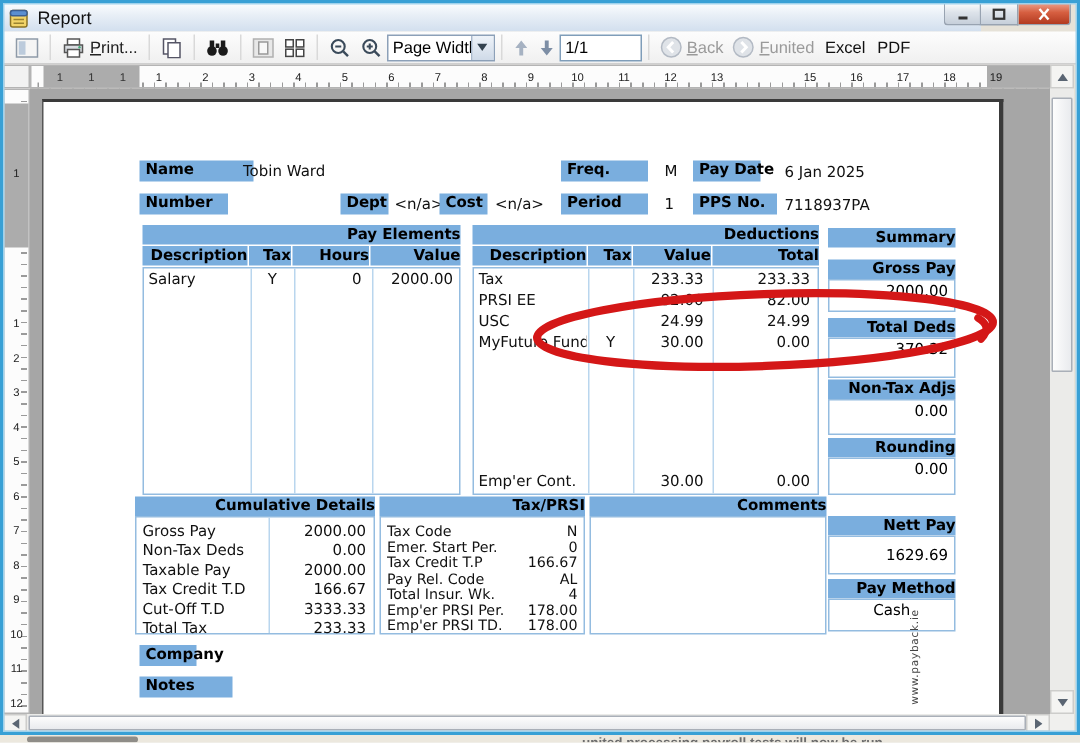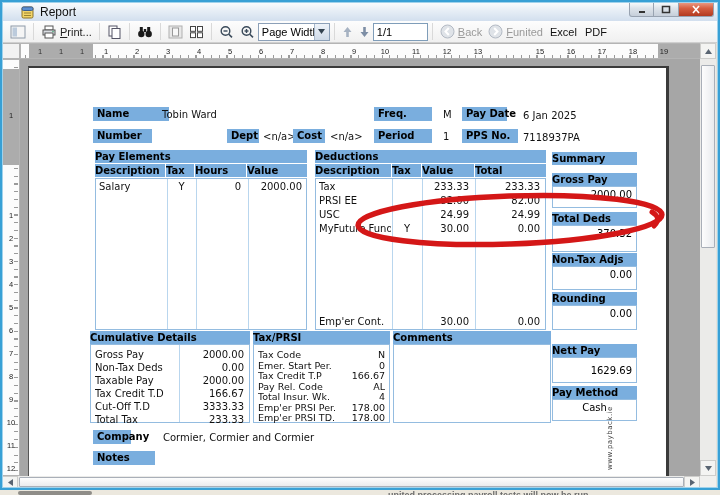--- a/index.html
+++ b/index.html
@@ -6,21 +6,21 @@
     --blue:#7aaede;
     --tbl:#94bce0;
     --sep:#b9d6ee;
   }
   *{box-sizing:border-box;margin:0;padding:0}
   html,body{width:720px;height:495px;overflow:hidden}
   body{position:relative;font-family:"Liberation Sans",sans-serif;background:#e6e2d8}
 
   
   .frame{position:absolute;left:0;top:0;width:720px;height:490px;border:2px solid #38a0d5;box-shadow:inset 0 0 0 1px #9fd2ec;pointer-events:none;z-index:40}
-  .titlebar{position:absolute;left:2px;top:2px;width:716px;height:19px;background:linear-gradient(#fbfdfe,#e7eef6 45%,#d2dfee);display:flex;align-items:center;padding-left:19px}
+  .titlebar{position:absolute;left:2px;top:2px;width:652px;height:19px;background:linear-gradient(#fbfdfe,#e7eef6 45%,#d2dfee);display:flex;align-items:center;padding-left:4px}
   .titletext{font-size:12px;color:#111;margin-left:5px}
   .winbtns{position:absolute;top:2px;right:6px;display:flex}
   .wbtn{height:15px;border:1px solid #98a3b1;border-top:none;background:linear-gradient(#fdfdfd,#dde3ea 45%,#c6cfda);display:flex;align-items:center;justify-content:center}
   .wbtn.min{width:25px;border-bottom-left-radius:3px}
   .wbtn.max{width:25px;border-left:none}
   .wbtn.close{width:35px;border-left:none;border-bottom-right-radius:3px;background:linear-gradient(#eda28c,#d65f41 45%,#b23a20)}
 
   .toolbar{position:absolute;left:2px;top:21px;width:716px;height:22px;background:linear-gradient(#fdfdfd,#f0f0f0);border-bottom:1px solid #cfcfcf;display:flex;align-items:center;padding:0 5px;z-index:5}
   .tsep{width:1px;height:17px;background:#d9d9d9;margin:0 4px}
   .tbtn{height:20px;display:flex;align-items:center;gap:3px;padding:0 3px;font-size:11px;color:#222;cursor:default}
@@ -50,21 +50,21 @@
   .sarrow{position:absolute;left:0;width:16px;height:16px;background:#f4f4f2;border:1px solid #cdcdcb;display:flex;align-items:center;justify-content:center}
   .vthumb{position:absolute;left:1px;top:22px;width:14px;height:183px;background:linear-gradient(90deg,#fdfdfd,#e9ebee);border:1px solid #a9afb8;border-radius:1px}
   .hscroll{position:absolute;left:2px;top:476px;width:698px;height:12px;background:#ebebe9}
   .harrow{position:absolute;top:0;width:16px;height:12px;background:#f4f4f2;border:1px solid #cdcdcb;display:flex;align-items:center;justify-content:center}
   .hthumb{position:absolute;left:17px;top:1px;width:665px;height:10px;background:linear-gradient(#fdfdfd,#e9ebee);border:1px solid #a9afb8;border-radius:1px}
   .scorner{position:absolute;left:700px;top:476px;width:16px;height:12px;background:#f0f0ee}
 
   
   .ps-lbl{position:absolute;background:var(--blue);font:bold 10px "DejaVu Sans",sans-serif;color:#000;height:14px;line-height:14px;padding-left:4px;white-space:nowrap}
   .ps-txt{position:absolute;font:10px "DejaVu Sans",sans-serif;color:#111;white-space:nowrap}
-  .band{position:absolute;background:var(--blue);font:bold 10px "DejaVu Sans",sans-serif;color:#000;height:13px;line-height:13px;text-align:left;white-space:nowrap}
+  .band{position:absolute;background:var(--blue);font:bold 10px "DejaVu Sans",sans-serif;color:#000;height:13px;line-height:13px;text-align:right;white-space:nowrap}
   .bodybox{position:absolute;border:1px solid var(--tbl);background:#fff}
   .colsep{position:absolute;top:0;bottom:0;width:1px;background:var(--sep)}
   .cell{position:absolute;font:10px "DejaVu Sans",sans-serif;color:#111;white-space:nowrap;overflow:hidden}
   .rt{text-align:right}
   .ct{text-align:center}
   .sumbox{position:absolute;border:1px solid var(--tbl);background:#fff;font:10px "DejaVu Sans",sans-serif;padding:2px 4px;text-align:right}
   .watermark{position:absolute;left:537px;top:365px;width:90px;height:10px;transform:rotate(-90deg);font:7px "DejaVu Sans",sans-serif;color:#444;text-align:center;letter-spacing:.5px;white-space:nowrap}
   .annot{position:absolute;left:321px;top:124px;width:318px;height:58px;pointer-events:none;z-index:30}
 
   
@@ -401,21 +401,20 @@
       <div class="cell" style="left:4px;top:56.5px;width:86px;font-size:9.5px">Emp'er PRSI Per.</div>
       <div class="cell rt" style="left:85px;top:56.5px;width:46px;font-size:9.5px">178.00</div>
       <div class="cell" style="left:4px;top:67px;width:86px;font-size:9.5px">Emp'er PRSI TD.</div>
       <div class="cell rt" style="left:85px;top:67px;width:46px;font-size:9.5px">178.00</div>
     </div>
 
     <div class="band" style="left:364px;top:263px;width:158px">Comments</div>
     <div class="bodybox" style="left:364px;top:276px;width:158px;height:79px"></div>
 
     <div class="ps-lbl" style="left:64px;top:362px;width:38px">Company</div>
-    <div class="ps-txt" style="left:134px;top:364px">Cormier, Cormier and Cormier</div>
     <div class="ps-lbl" style="left:64px;top:383px;width:62px">Notes</div>
 
     <div class="watermark">www.payback.ie</div>
 
     <div class="annot">
       <svg width="318" height="58" viewBox="0 0 318 58">
         <ellipse cx="160" cy="28" rx="152" ry="24" fill="none" stroke="#d41717" stroke-width="5.5" transform="rotate(-2 160 28)"></ellipse>
         <path d="M 302 20 q 10 6 2 14" fill="none" stroke="#d41717" stroke-width="5" stroke-linecap="round"></path>
       </svg>
     </div>

